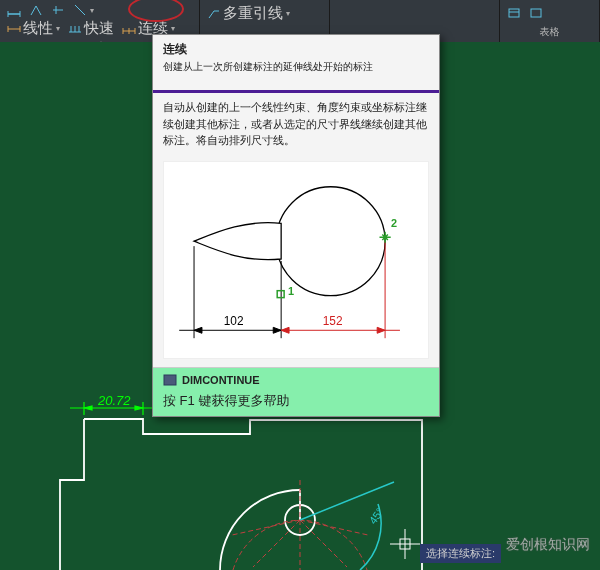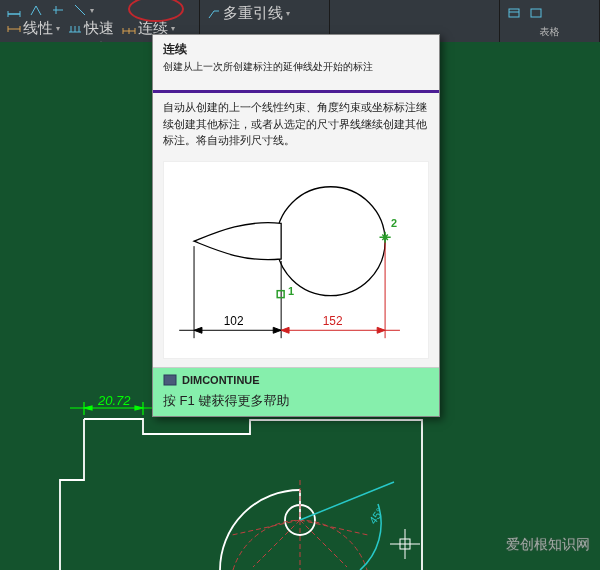--- a/index.html
+++ b/index.html
@@ -316,20 +316,21 @@
     </g>
 
     <g stroke="#fff" stroke-width="1">
       <line x1="390" y1="502" x2="420" y2="502"></line>
       <line x1="405" y1="487" x2="405" y2="517"></line>
       <rect x="400" y="497" width="10" height="10" fill="none"></rect>
     </g>
   </svg>
   <div class="dim-text" style="top:351px;left:98px">20.72</div>
   <div class="angle-text" style="top:468px;left:368px;transform:rotate(-55deg)">45°</div>
+  <div class="prompt-box">选择连续标注:</div>
 </div>
 
 <div class="tooltip">
   <div class="tt-title">连续</div>
   <div class="tt-short">创建从上一次所创建标注的延伸线处开始的标注</div>
   <div class="tt-body">自动从创建的上一个线性约束、角度约束或坐标标注继续创建其他标注，或者从选定的尺寸界线继续创建其他标注。将自动排列尺寸线。</div>
   <div class="tt-image">
     <svg width="100%" height="100%" viewBox="0 0 266 198">
 
       <g stroke="#000" stroke-width="1.3" fill="#fff">

